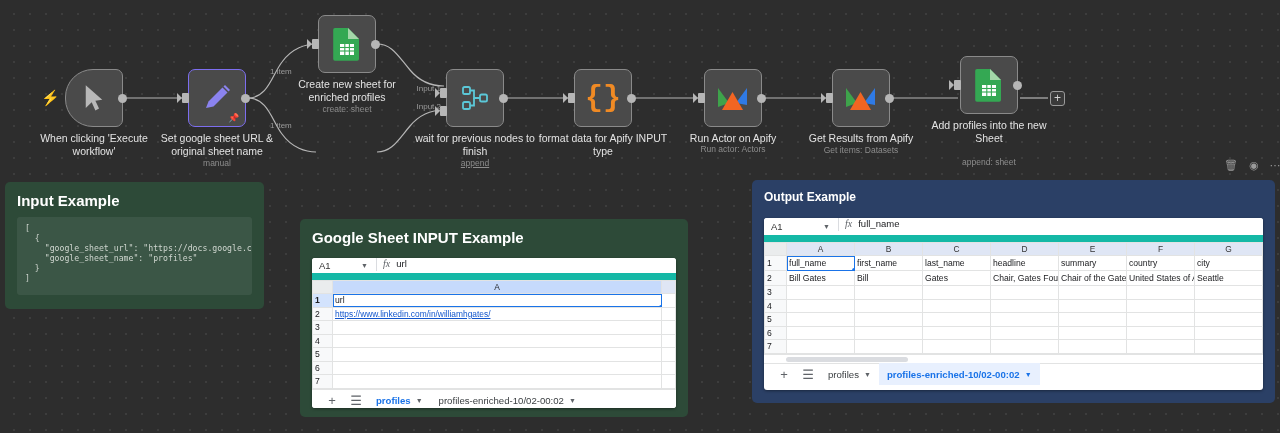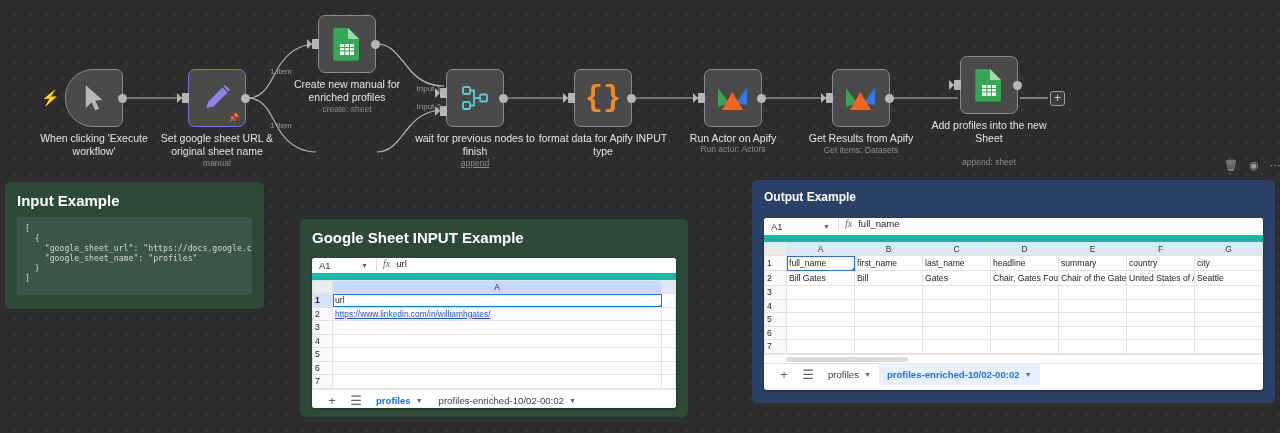--- a/index.html
+++ b/index.html
@@ -320,21 +320,21 @@
       <rect x="8" y="17" width="14" height="11" fill="#ffffff"></rect>
       <g stroke="#34a853" stroke-width="1.1">
         <line x1="8" y1="20.5" x2="22" y2="20.5"></line>
         <line x1="8" y1="24" x2="22" y2="24"></line>
         <line x1="12.8" y1="17" x2="12.8" y2="28"></line>
         <line x1="17.4" y1="17" x2="17.4" y2="28"></line>
       </g>
     </svg>
     <div class="port-in"></div>
     <div class="port-out"></div>
-    <div class="node-label">Create new manual for enriched profiles</div>
+    <div class="node-label">Create new sheet for enriched profiles</div>
     <div class="node-sub" style="top:88px;">create: sheet</div>
   </div>
 
 
   <div class="node" style="left:446px; top:69px;">
     <svg class="merge-icon" viewBox="0 0 28 26">
       <g stroke="#5bc8d8" stroke-width="1.8" fill="none">
         <rect x="2" y="2" width="7" height="7" rx="1.6"></rect>
         <rect x="2" y="17" width="7" height="7" rx="1.6"></rect>
         <rect x="19" y="9.5" width="7" height="7" rx="1.6"></rect>

